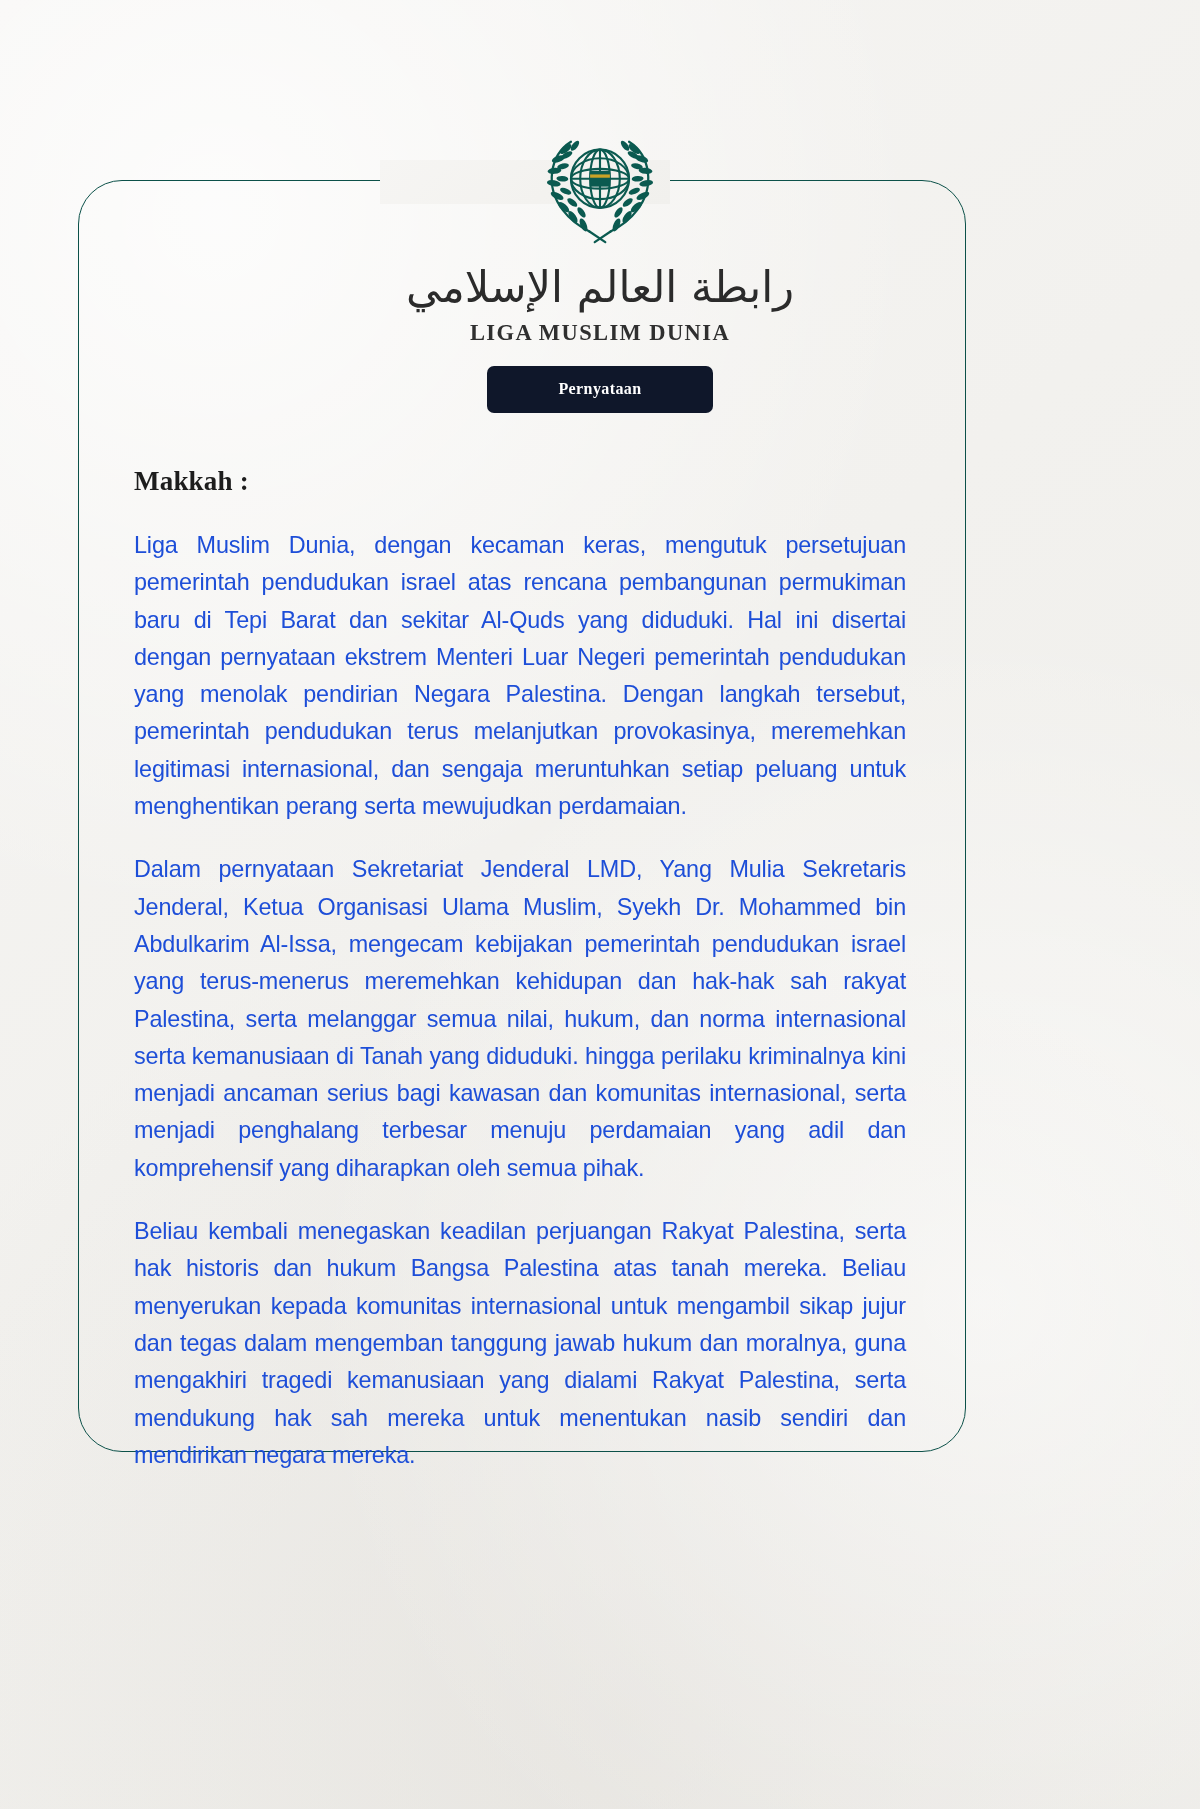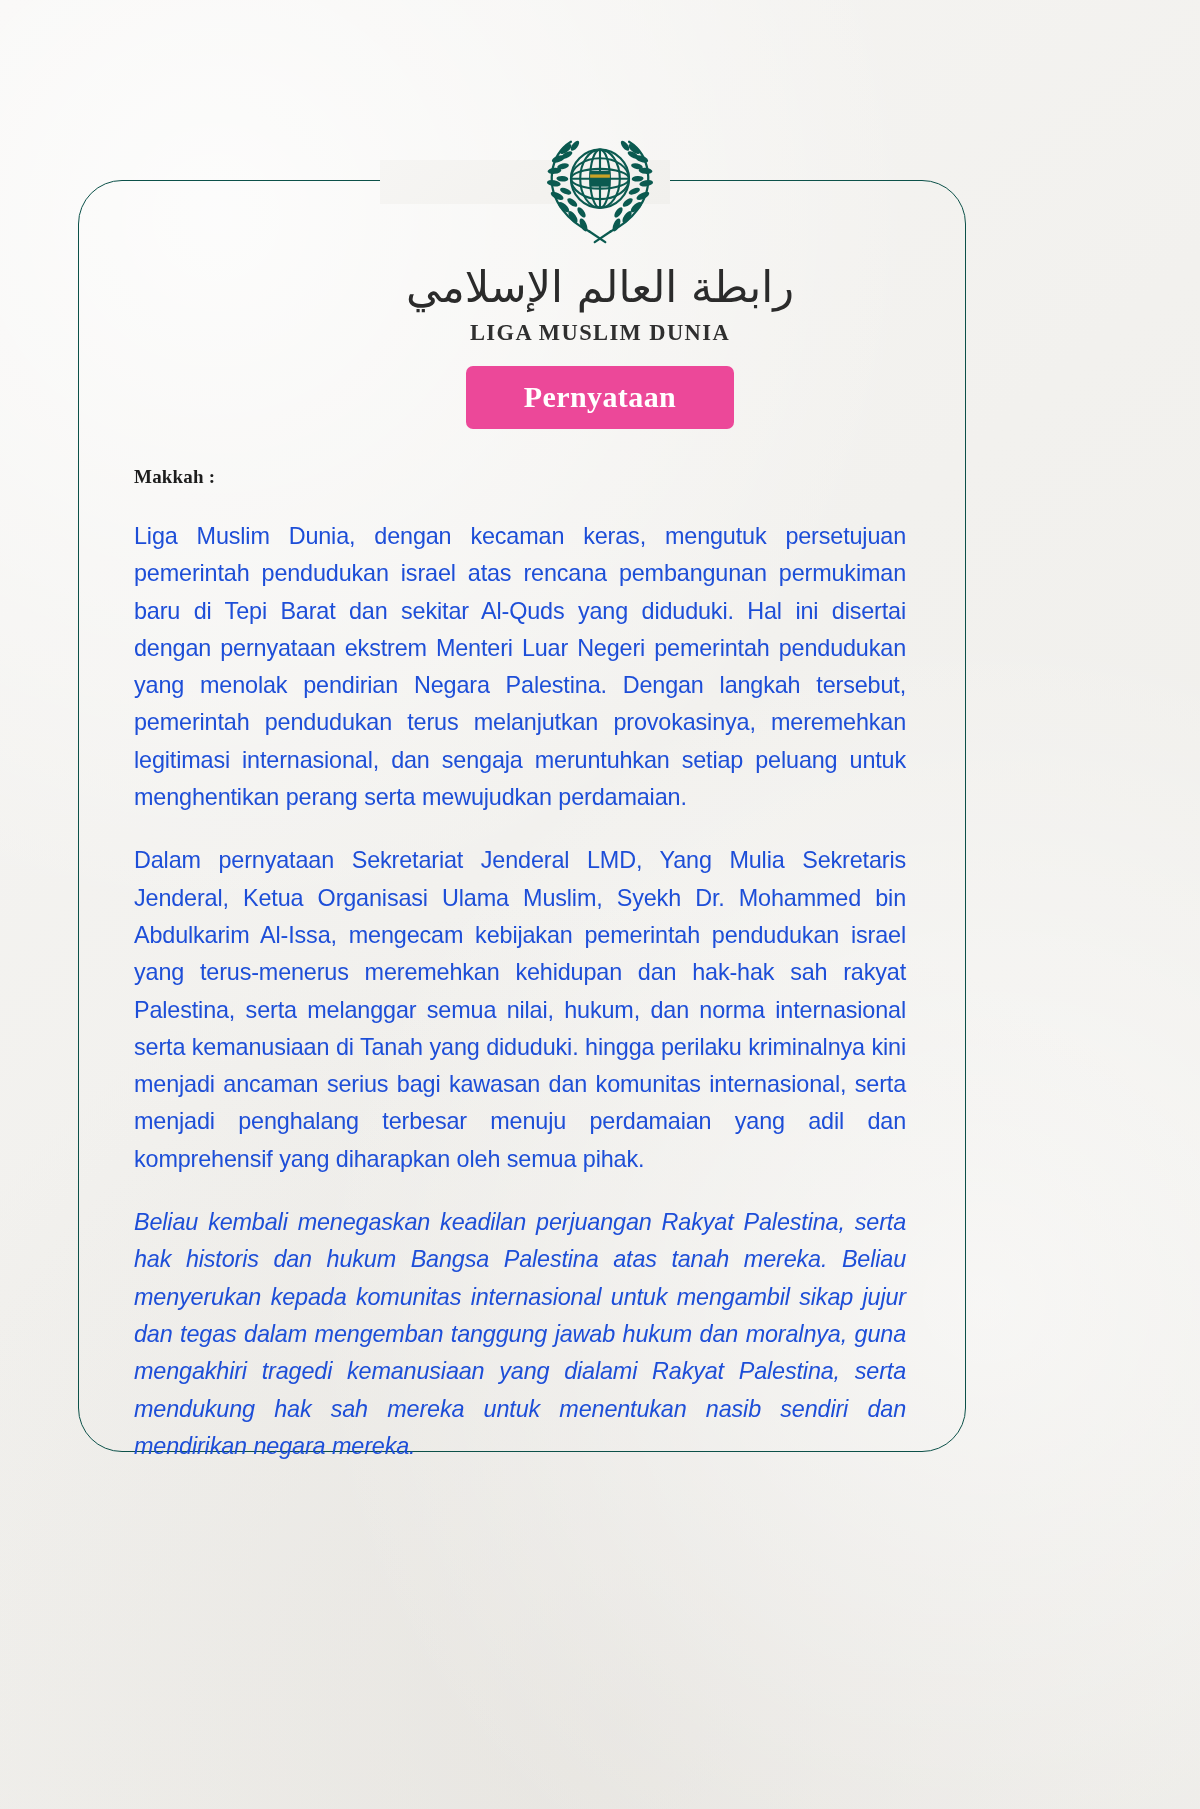--- a/index.html
+++ b/index.html
@@ -85,61 +85,61 @@
     font-family: "Liberation Serif", serif;
     font-weight: 700;
     font-size: 22.5px;
     letter-spacing: 1.4px;
     color: #2f2f2f;
     text-align: left;
   }
 
   .badge {
     margin-top: 20px;
-    background: #ec4899;
+    background: #0f172a;
     color: #ffffff;
     font-family: "Liberation Serif", serif;
     font-weight: 700;
-    font-size: 30px;
+    font-size: 16px;
     letter-spacing: 0.4px;
     padding: 14px 58px 15px;
     border-radius: 7px;
     text-align: center;
     min-width: 110px;
   }
 
   
   .content {
     position: absolute;
     left: 134px;
     top: 466px;
     width: 772px;
   }
 
   .dateline {
     font-family: "Liberation Serif", serif;
     font-weight: 700;
-    font-size: 19px;
+    font-size: 27px;
     color: #1d1d1d;
     margin: 0 0 30px 0;
     letter-spacing: 0.2px;
   }
 
   .para {
     font-family: "Liberation Sans", sans-serif;
     font-size: 23.4px;
     line-height: 37.3px;
     color: #1d4ed8;
     text-align: justify;
     text-justify: inter-word;
     margin: 0 0 26px 0;
     letter-spacing: -0.15px;
     word-spacing: 0.2px;
   }
-  .para:last-child { margin-bottom: 5px; font-style: italic; }
+  .para:last-child { margin-bottom: 5px; }
 </style>
 </head>
 <body>
 
 <div class="paper-texture"></div>
 
 <div class="page">
 
   <div class="frame"></div>
   <div class="frame-gap"></div>

